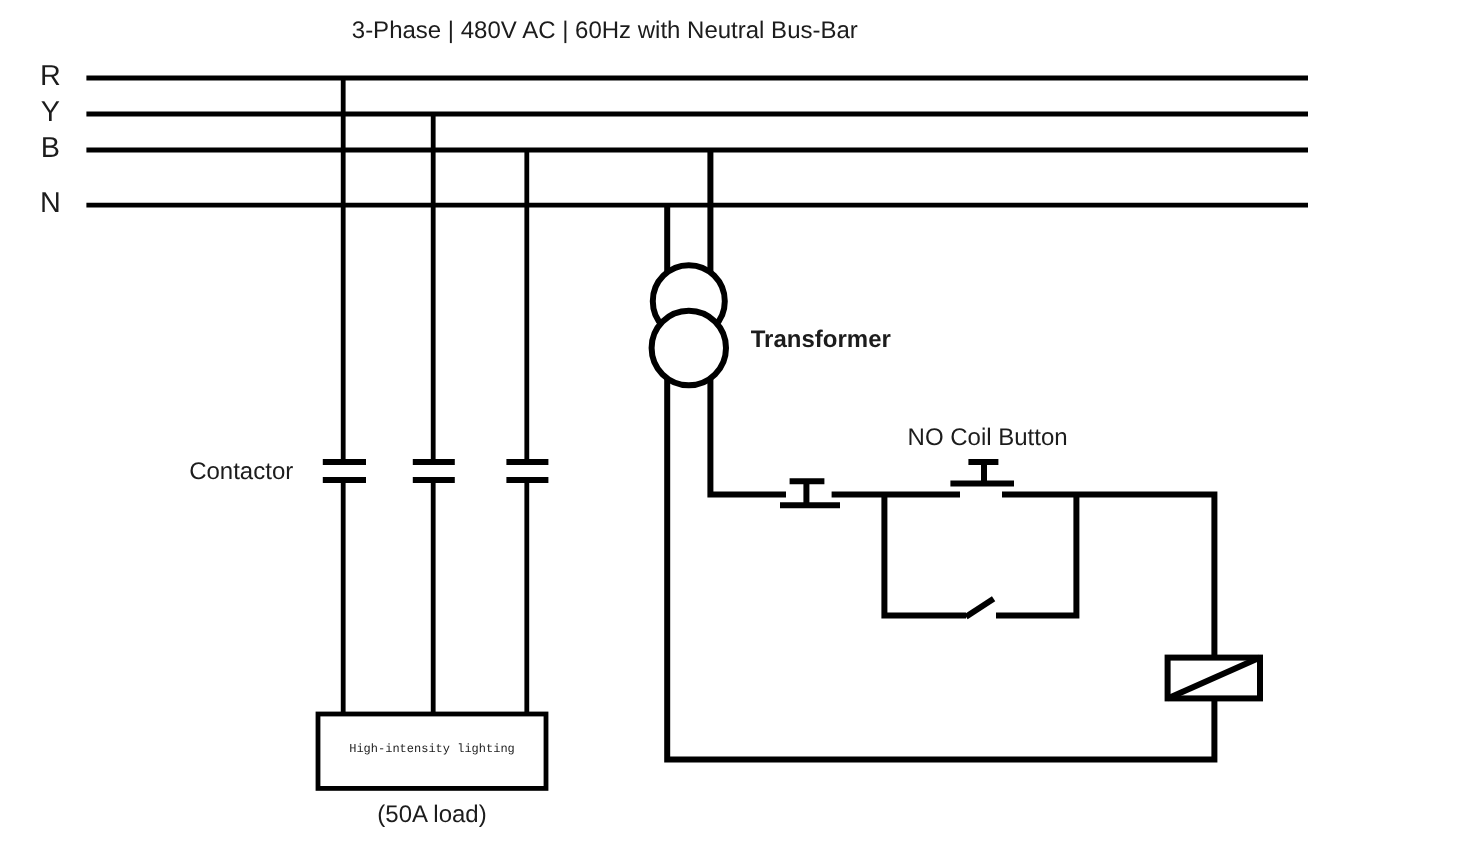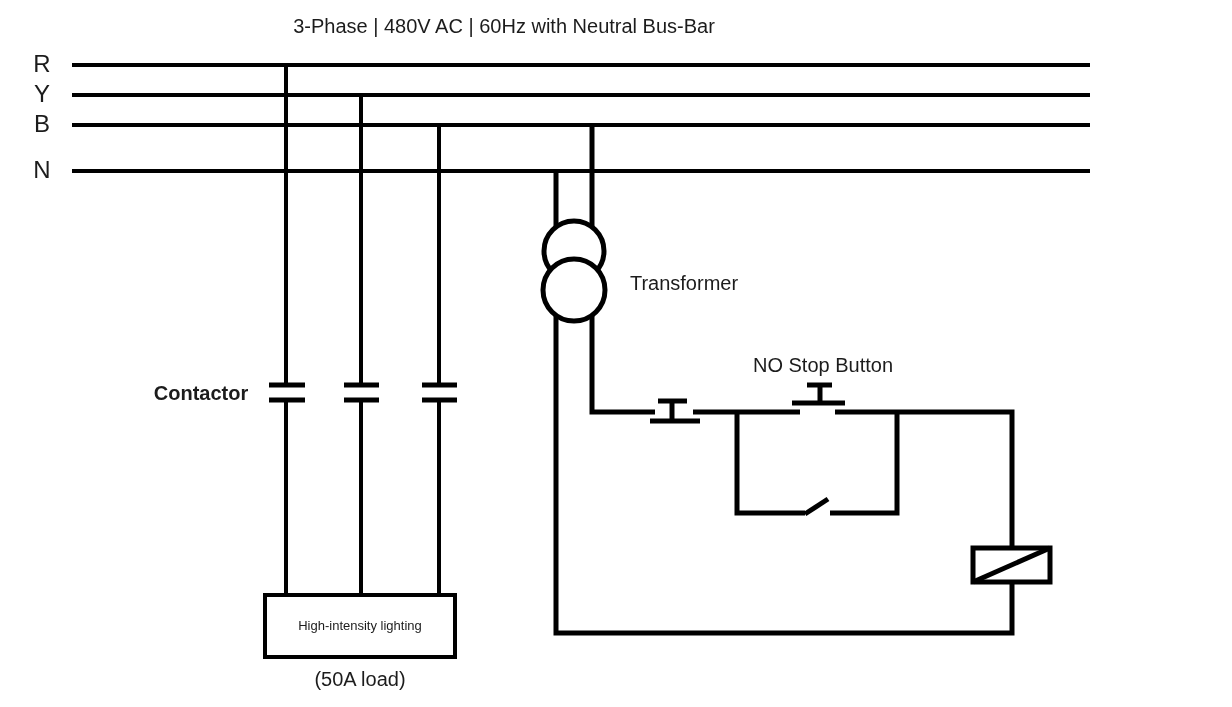--- a/index.html
+++ b/index.html
@@ -32,21 +32,21 @@
     position: absolute;
     white-space: nowrap;
     transform: translate(-50%, -50%);
     font-size: 20px;
     color: var(--text);
     text-align: center;
     line-height: 28px;
   }
   .lbl.left-anchor { transform: translate(0, -50%); text-align: left; }
   .bus-lbl { font-size: 24px; }
-  .load-lbl { font-size: 13px; }
+  .load-lbl { font-size: 10px; font-family: Liberation Mono, monospace; }
   .title-lbl { font-size: 20px; }
 </style>
 </head>
 <body>
 
 <div class="diagram">
 
   <svg width="1232" height="707" viewBox="0 0 1232 707">
 
     <g>
@@ -117,27 +117,27 @@
     </g>
   </svg>
 
   <div class="lbl title-lbl" style="left:504px; top:26px;">3-Phase | 480V AC | 60Hz with Neutral Bus-Bar</div>
 
   <div class="lbl bus-lbl" style="left:42px; top:64px;">R</div>
   <div class="lbl bus-lbl" style="left:42px; top:94px;">Y</div>
   <div class="lbl bus-lbl" style="left:42px; top:124px;">B</div>
   <div class="lbl bus-lbl" style="left:42px; top:170px;">N</div>
 
-  <div class="lbl" style="left:201px; top:393px;font-weight:bold;">Contactor</div>
+  <div class="lbl" style="left:201px; top:393px;">Contactor</div>
 
-  <div class="lbl" style="left:684px; top:283px;">
+  <div class="lbl" style="left:684px; top:283px;font-weight:bold;">
     <div>Transformer</div>
   </div>
 
-  <div class="lbl" style="left:823px; top:365px;">NO Stop Button</div>
+  <div class="lbl" style="left:823px; top:365px;">NO Coil Button</div>
 
 
 
 
   <div class="lbl load-lbl" style="left:360px; top:626px;">High-intensity lighting</div>
 
   <div class="lbl" style="left:360px; top:679px;">(50A load)</div>
 
 </div>
 

